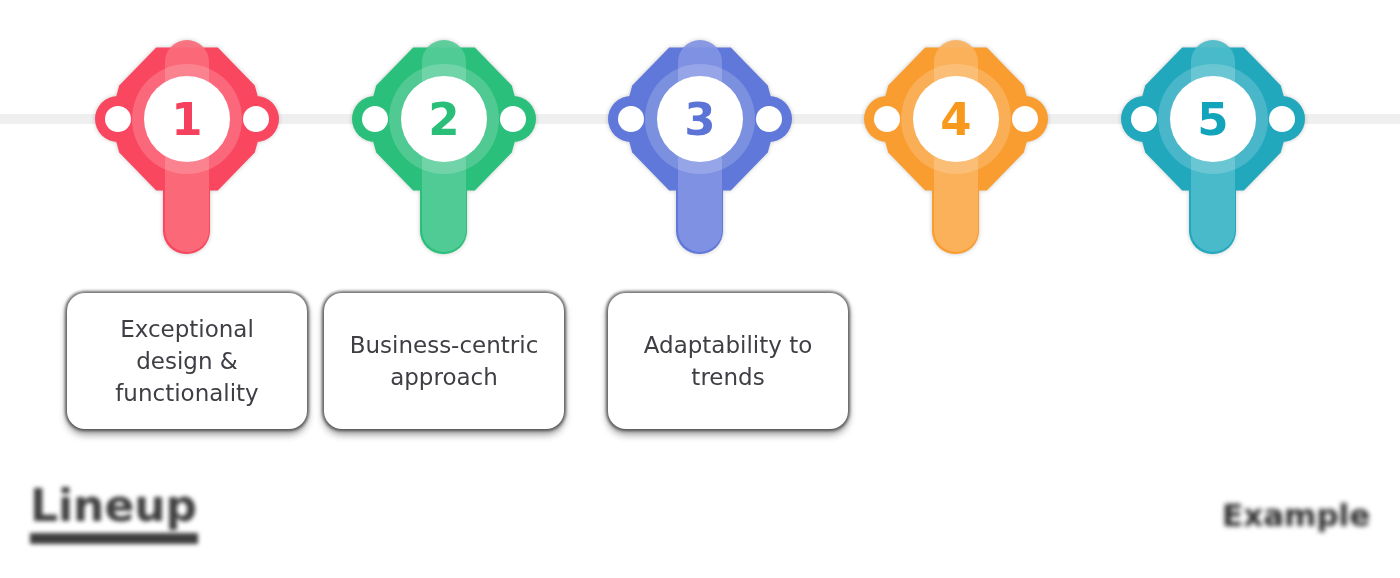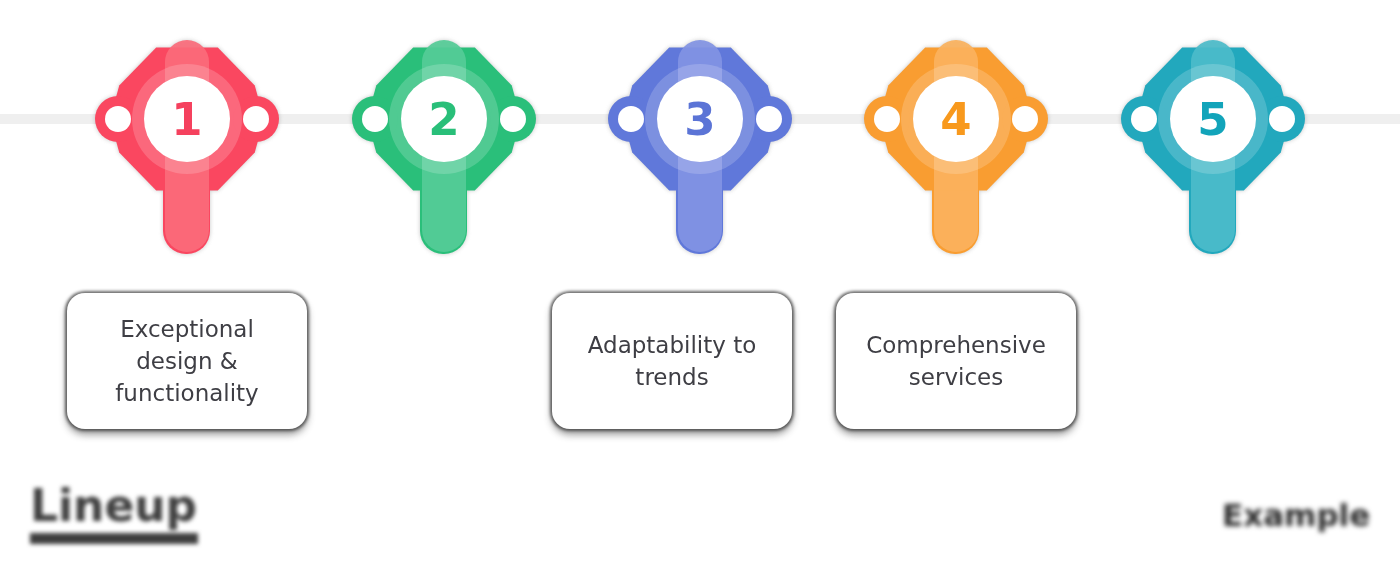--- a/index.html
+++ b/index.html
@@ -116,25 +116,25 @@
     <div class="halo"></div>
     <div class="circle"></div>
     <div class="dot dl"></div>
     <div class="dot dr"></div>
     <div class="num">5</div>
   </div>
 
   <div class="card" style="left:67px">
     <div class="card-label">Exceptional design &amp; functionality</div>
   </div>
-  <div class="card" style="left:552px">
+  <div class="card" style="left:324px">
+    <div class="card-label">Business-centric approach</div>
+  </div>
+  <div class="card" style="left:608px">
     <div class="card-label">Adaptability to trends</div>
-  </div>
-  <div class="card" style="left:836px">
-    <div class="card-label">Comprehensive services</div>
   </div>
 
   <div class="logo-left">
     <div class="logo-text">Lineup</div>
     <div class="logo-bar"></div>
   </div>
   <div class="logo-right">
     <div class="logo-text">Example</div>
   </div>
 

